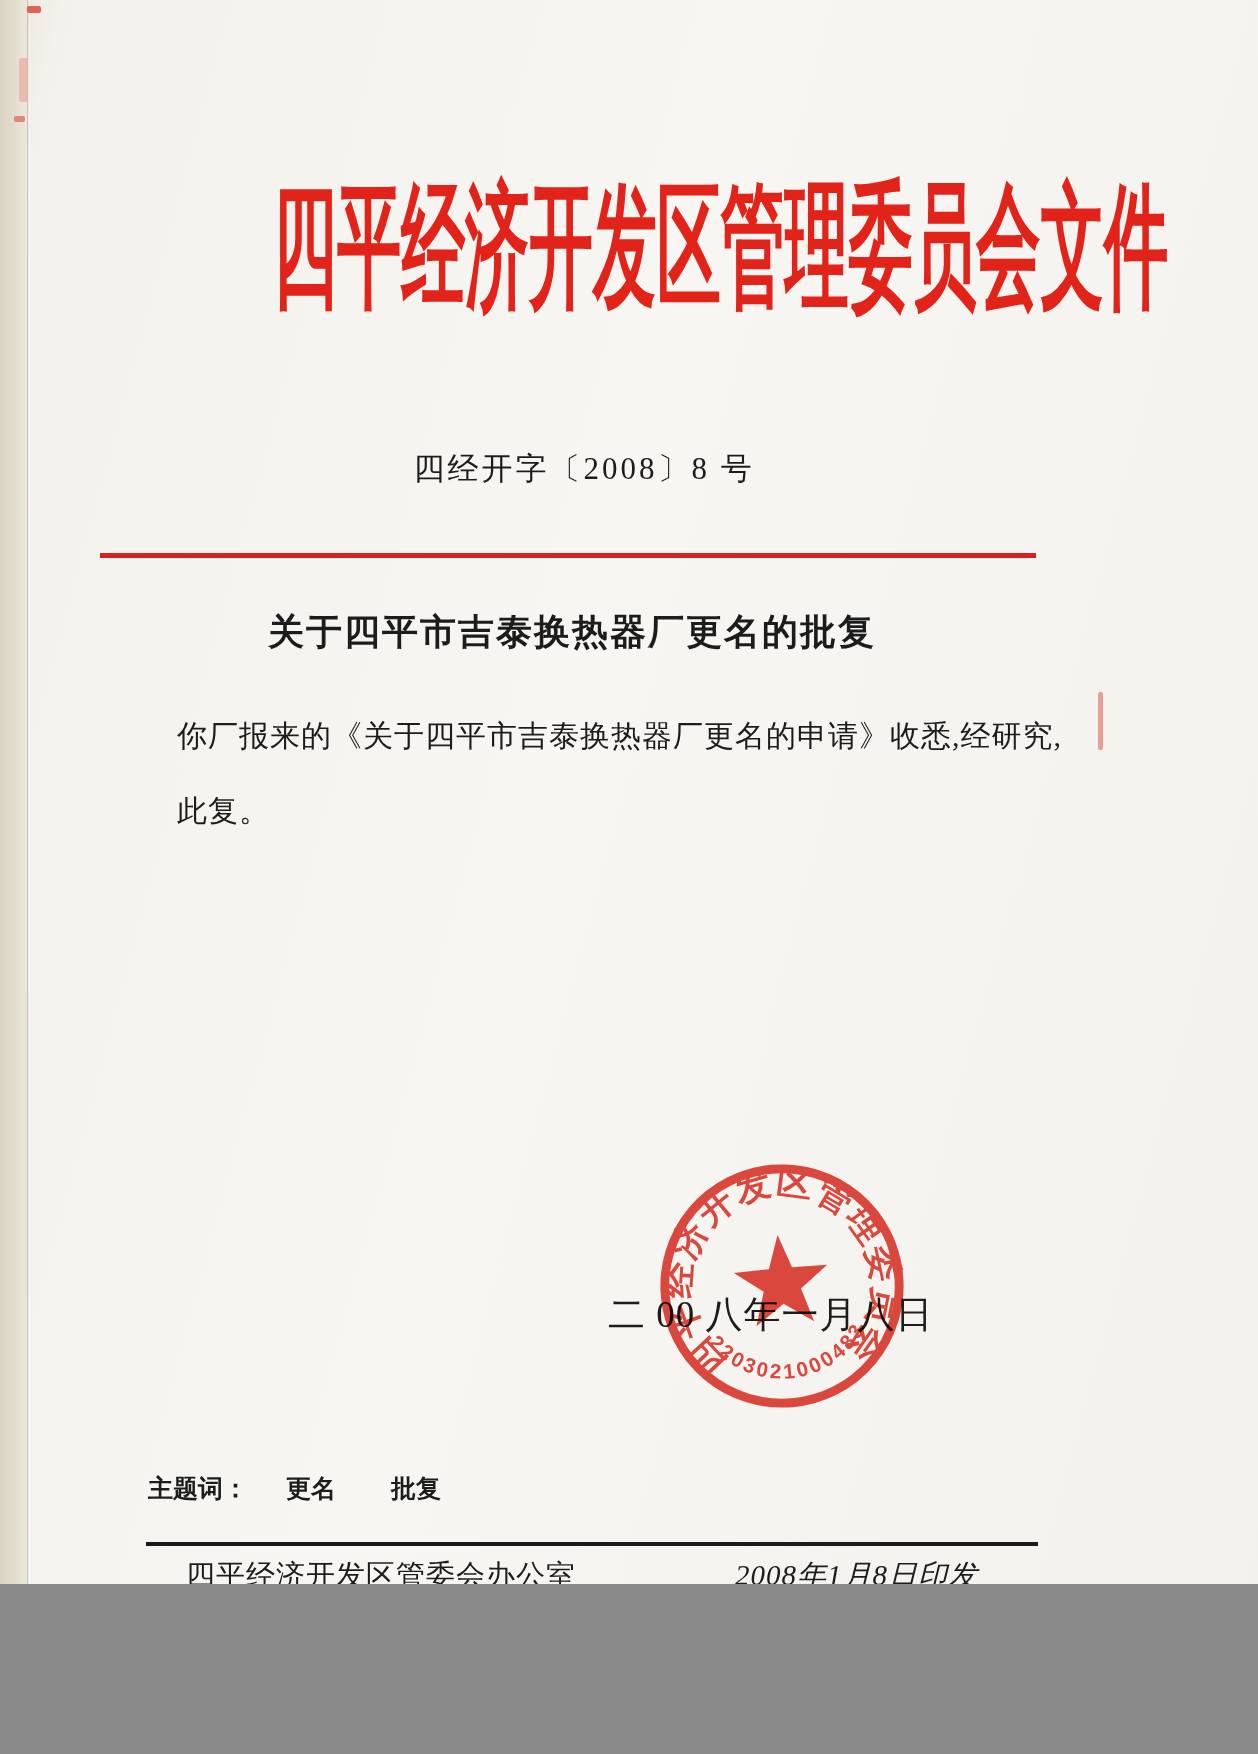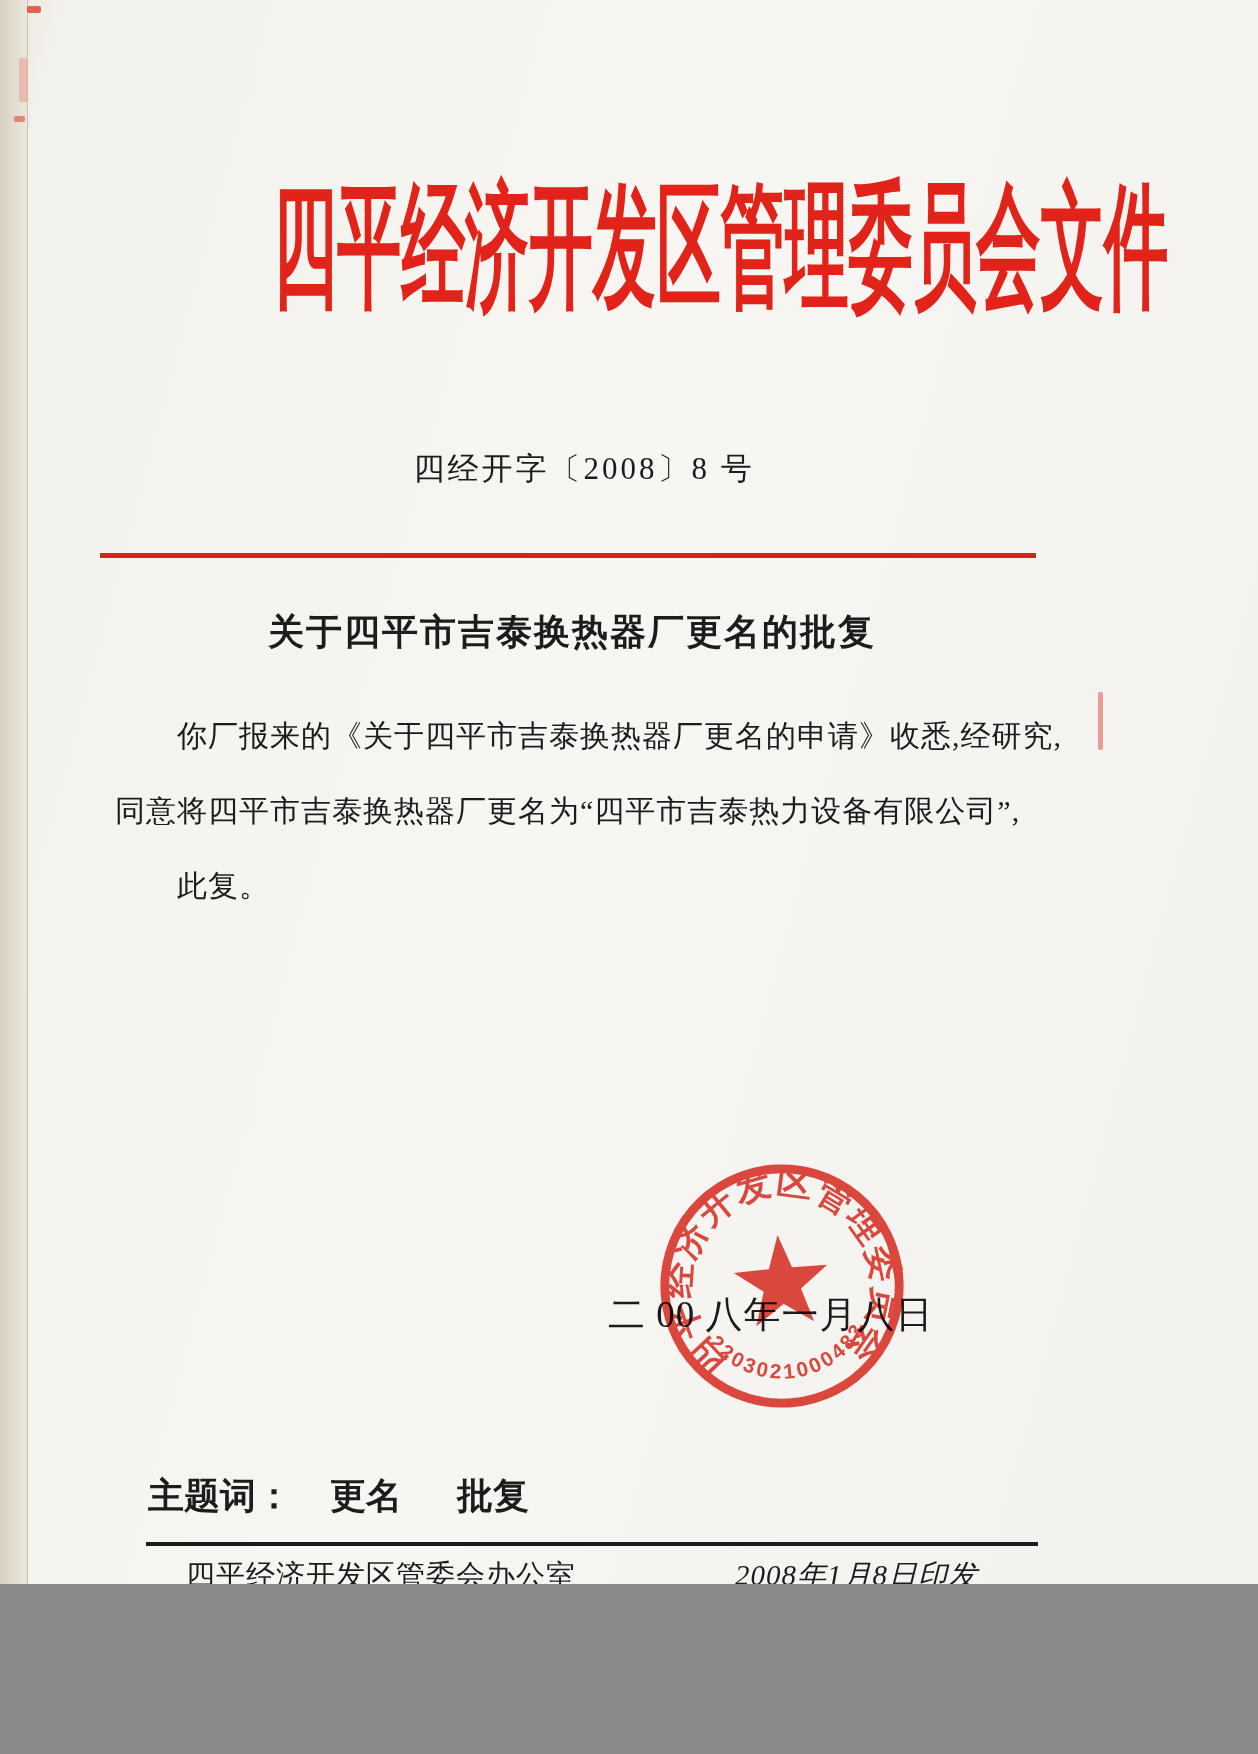--- a/index.html
+++ b/index.html
@@ -59,21 +59,21 @@
     position:absolute;top:1158px;left:654px;width:256px;height:256px;
     color:var(--seal-red,#e0362c);
     opacity:.9;mix-blend-mode:multiply;
     transform:rotate(-5deg);z-index:2;
   }
   .seal svg{width:100%;height:100%;display:block;}
 
   .subject-row{
     position:absolute;top:1472px;left:148px;
     font-family:Liberation Mono, monospace;
-    font-weight:bold;font-size:36px;white-space:nowrap;text-align:right;
+    font-weight:bold;font-size:25px;white-space:nowrap;text-align:right;
   }
   .subject-row .term1{margin-left:38px;}
   .subject-row .term2{margin-left:55px;}
   .rule{position:absolute;left:146px;width:892px;background:#1a1a1a;}
   .rule.thick{top:1542px;height:4px;}
   .rule.thin{top:1608px;height:2px;background:#2a2a2a;}
   .footer-row{
     position:absolute;top:1556px;left:146px;width:892px;
     display:flex;justify-content:space-between;align-items:center;
     font-size:29px;letter-spacing:1px;margin-left:40px;
@@ -99,21 +99,20 @@
   <div class="header-title">四平经济开发区管理委员会文件</div>
 
   <div class="doc-number">四经开字〔2008〕8 号</div>
 
   <div class="red-rule"></div>
 
   <div class="doc-title">关于四平市吉泰换热器厂更名的批复</div>
 
   <div class="body-text">
     <div class="line indent">你厂报来的《关于四平市吉泰换热器厂更名的申请》收悉,经研究,</div>
-    <div class="line">同意将四平市吉泰换热器厂更名为“四平市吉泰热力设备有限公司”,</div>
     <div class="line indent">此复。</div>
   </div>
 
   <div class="issue-date">二 00 八年一月八日</div>
 
   <div class="seal">
     <svg viewBox="0 0 260 260" xmlns="http://www.w3.org/2000/svg">
       <circle cx="130" cy="130" r="119" fill="none" stroke="currentColor" stroke-width="9"></circle>
       <defs>
         <path id="sealArcTop" d="M 70 201 A 93 93 0 1 1 190 201" fill="none"></path>

